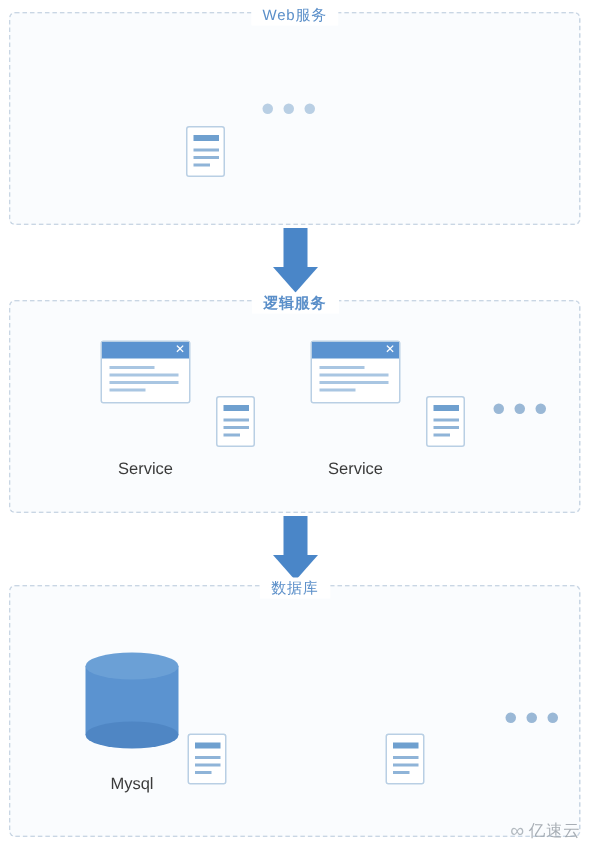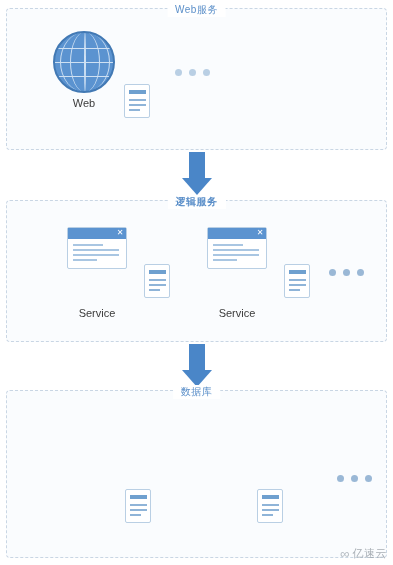--- a/index.html
+++ b/index.html
@@ -251,31 +251,20 @@
   }
 </style>
 </head>
 <body>
 
 <div id="canvas">
 
   <div class="tier" id="tier-web">
     <div class="tier-title">Web服务</div>
 
-    <div class="node" style="left:46px; top:22px;">
-      <div class="globe">
-        <div class="merid m1"></div>
-        <div class="merid m2"></div>
-        <div class="merid m3"></div>
-        <div class="par p1"></div>
-        <div class="par p2"></div>
-        <div class="par p3"></div>
-      </div>
-      <div class="node-label">Web</div>
-    </div>
 
     <div class="server" style="position:absolute; left:117px; top:75px;">
       <div class="bar b0"></div>
       <div class="bar b1"></div>
       <div class="bar b2"></div>
       <div class="bar b3"></div>
     </div>
 
     <div class="dots" style="left:168px; top:60px;">
       <span></span>
@@ -336,20 +325,28 @@
   </div>
 
   <div class="arrow" id="arrow-2">
     <div class="shaft"></div>
     <div class="head"></div>
   </div>
 
   <div class="tier" id="tier-db">
     <div class="tier-title">数据库</div>
 
+    <div class="node" style="left:50px; top:44px;">
+      <div class="cylinder">
+        <div class="body"></div>
+        <div class="top"></div>
+        <div class="bot"></div>
+      </div>
+      <div class="node-label" style="margin-top:20px;">Mysql</div>
+    </div>
     <div class="server" style="position:absolute; left:118px; top:98px;">
       <div class="bar b0"></div>
       <div class="bar b1"></div>
       <div class="bar b2"></div>
       <div class="bar b3"></div>
     </div>
 
     <div class="server" style="position:absolute; left:250px; top:98px;">
       <div class="bar b0"></div>
       <div class="bar b1"></div>

